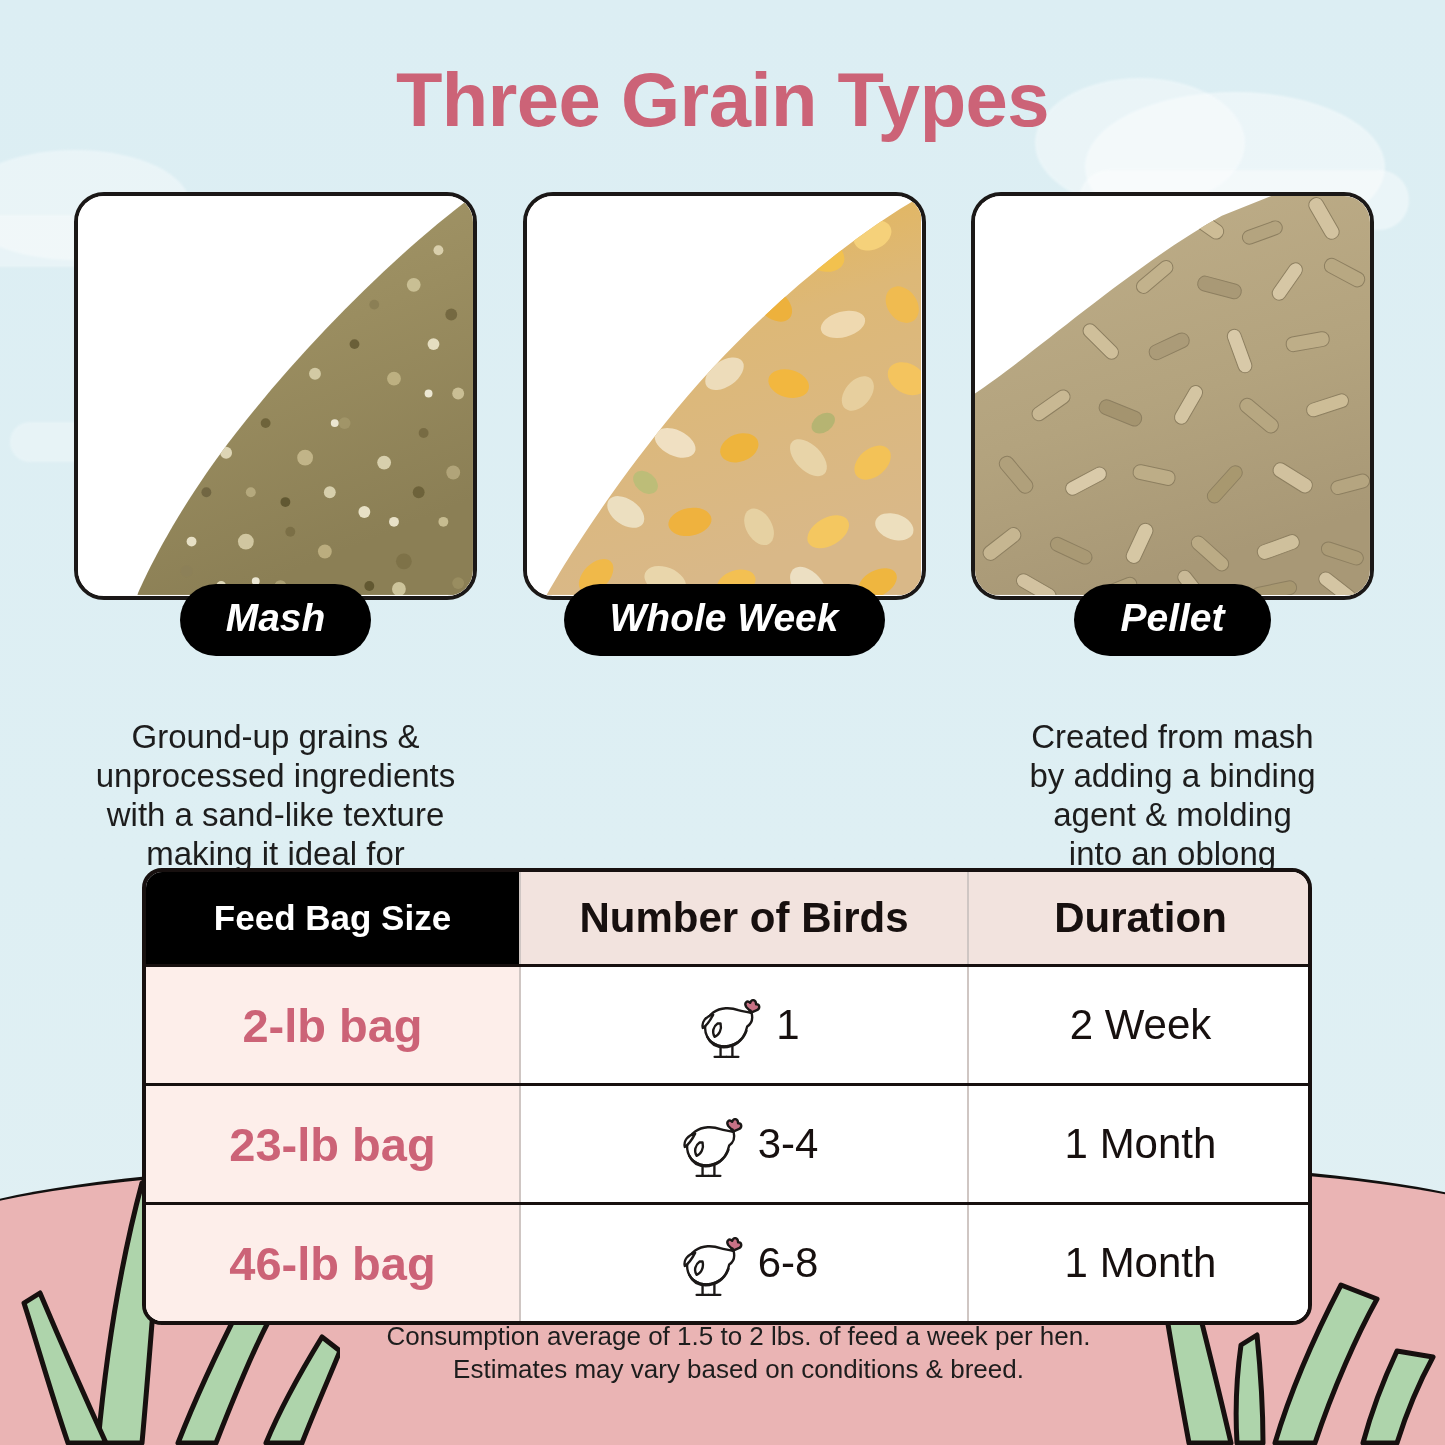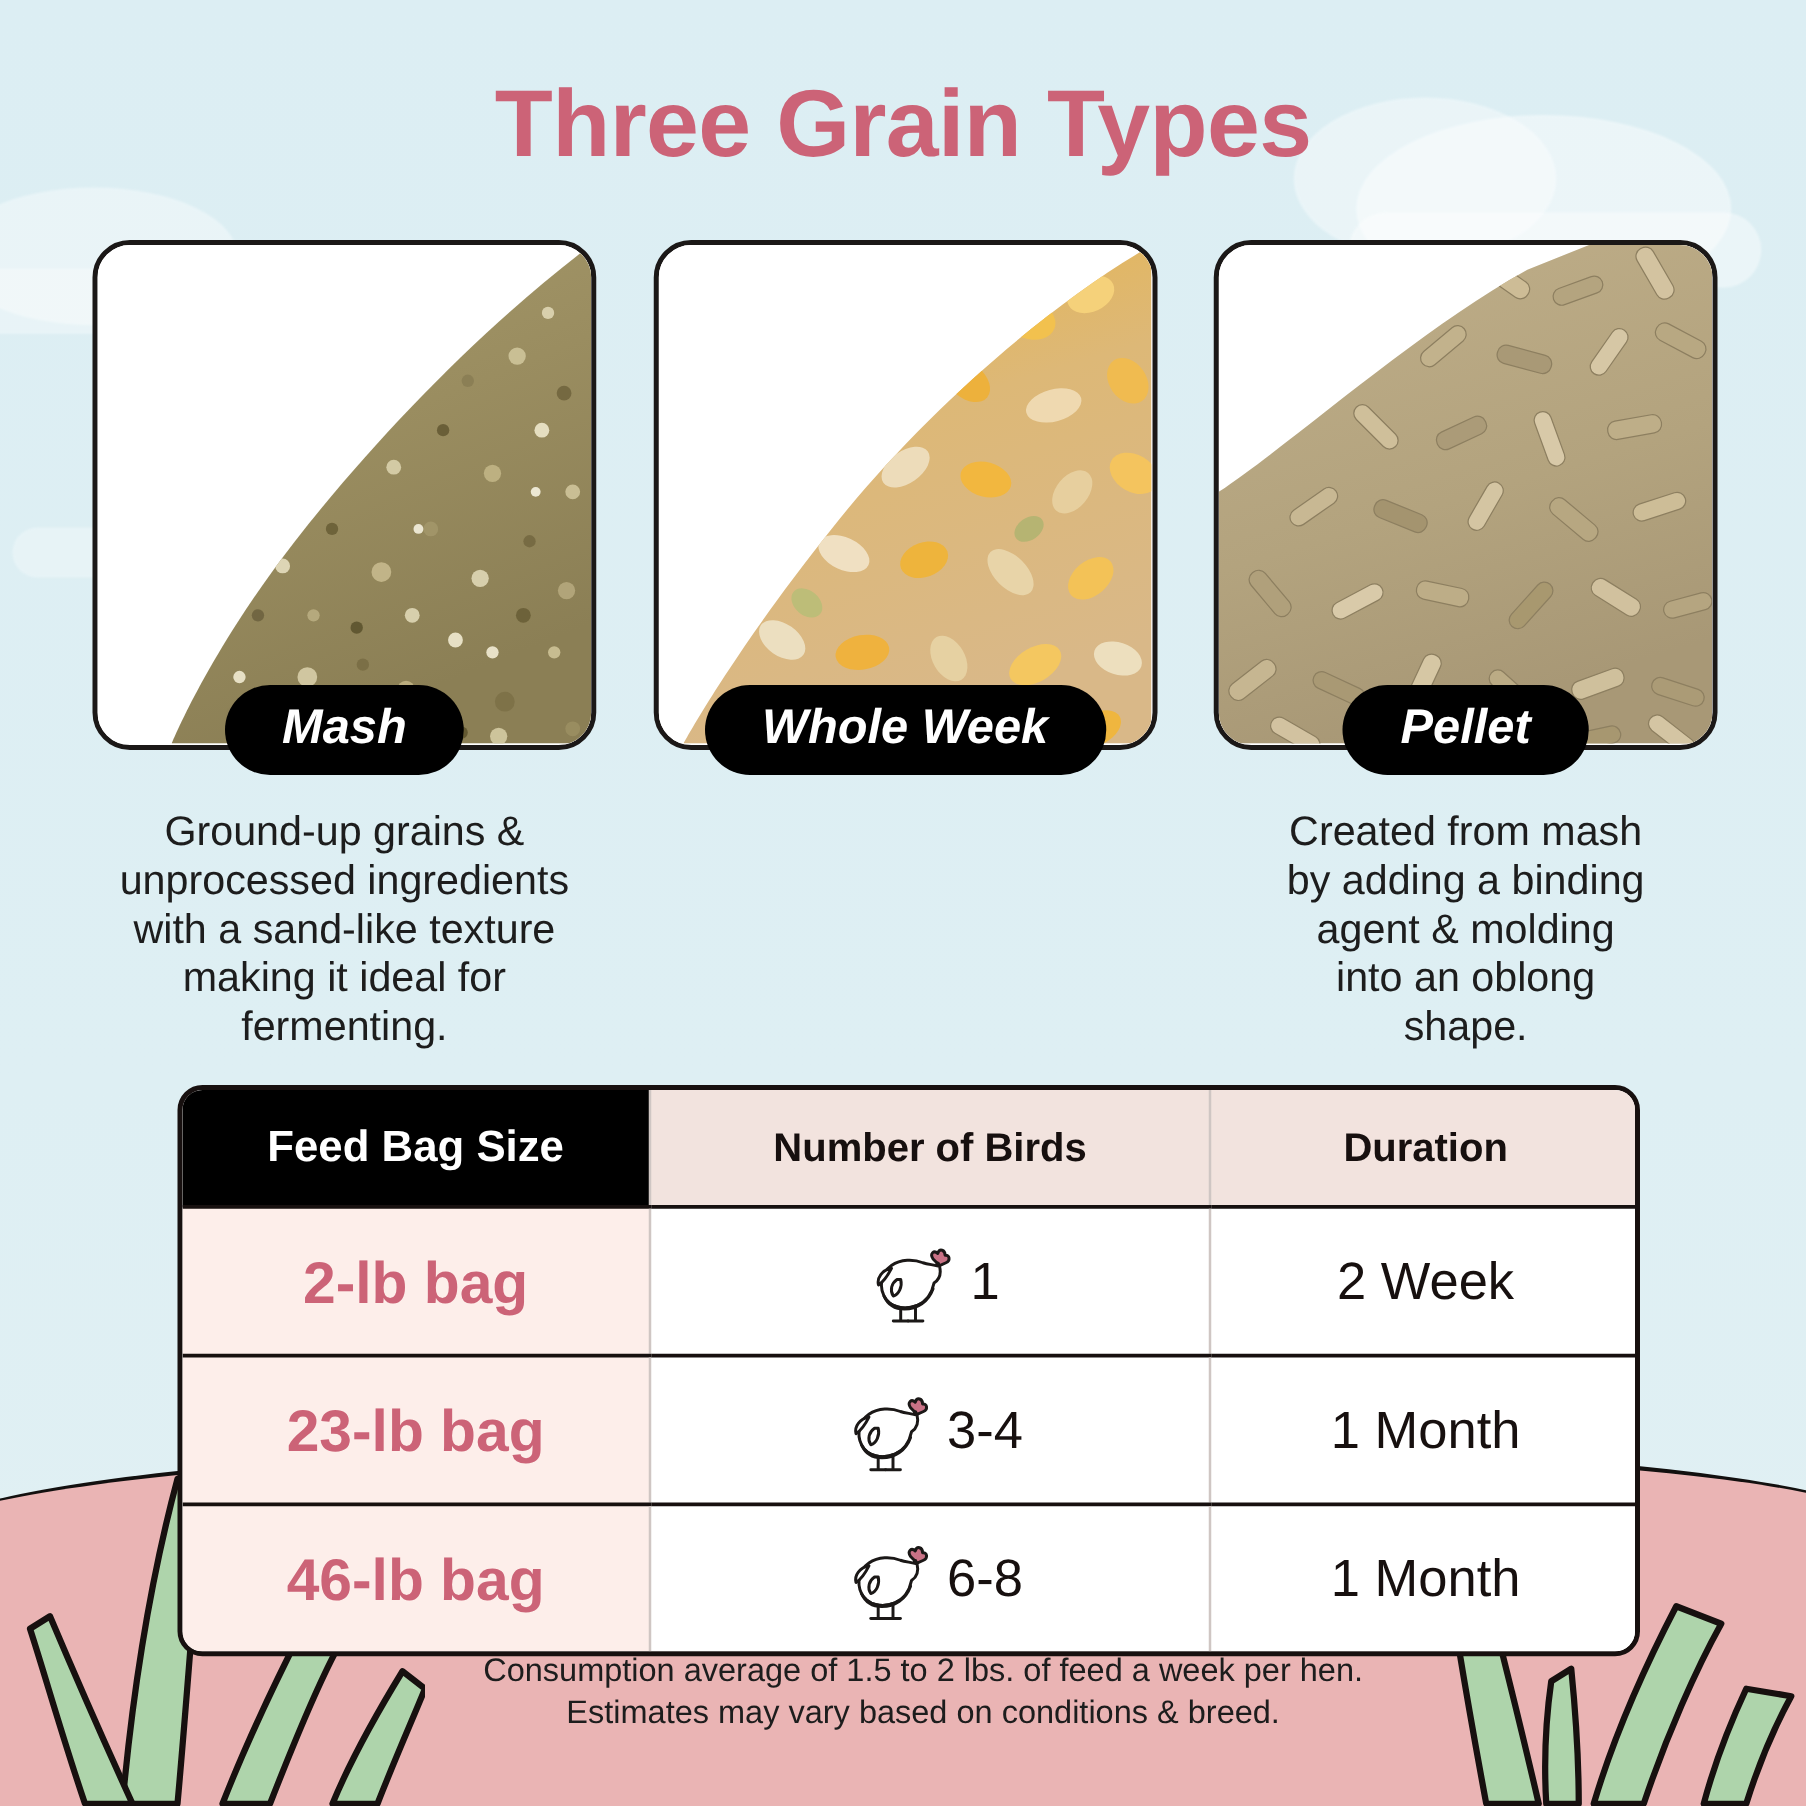--- a/index.html
+++ b/index.html
@@ -80,20 +80,21 @@
     left: 74px;
     width: 1300px;
     display: flex;
     justify-content: space-between;
   }
   .card-col {
     width: 403px;
     display: flex;
     flex-direction: column;
     align-items: center;
+    gap: 36px;
   }
   .photo {
     position: relative;
     width: 403px;
     height: 408px;
     border: 4px solid #1b1817;
     border-radius: 30px;
     background: #ffffff;
     overflow: hidden;
     box-sizing: border-box;
@@ -159,21 +160,21 @@
   th.col-size {
     background: #000000;
     color: #ffffff;
     font-size: 35px;
     font-weight: 700;
     height: 92px;
   }
   th.col-other {
     background: #f2e3de;
     color: #17100f;
-    font-size: 32px;
+    font-size: 42px;
     font-weight: 700;
     height: 92px;
   }
   td.size-cell {
     background: #fdeeea;
     color: #cc6377;
     font-size: 47px;
     font-weight: 700;
     height: 116px;
   }

